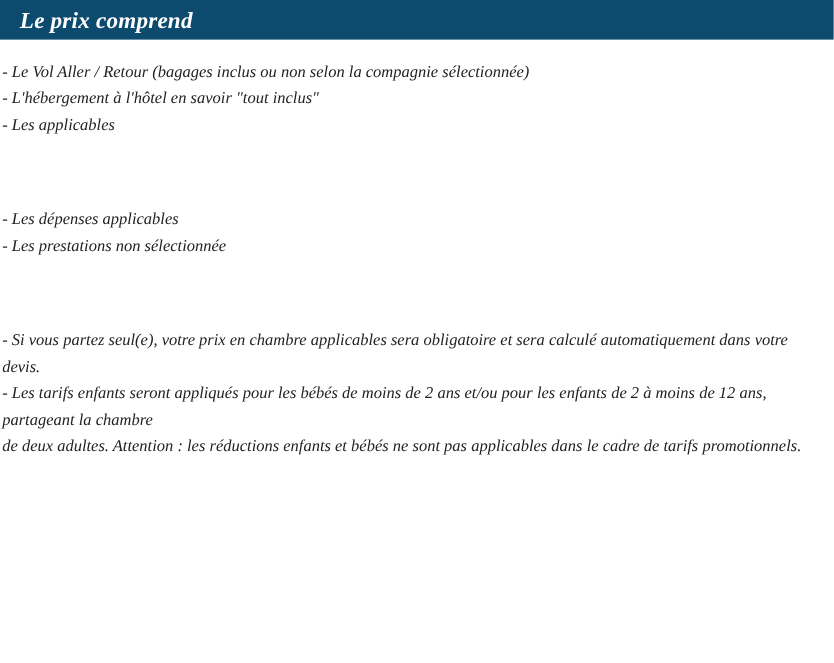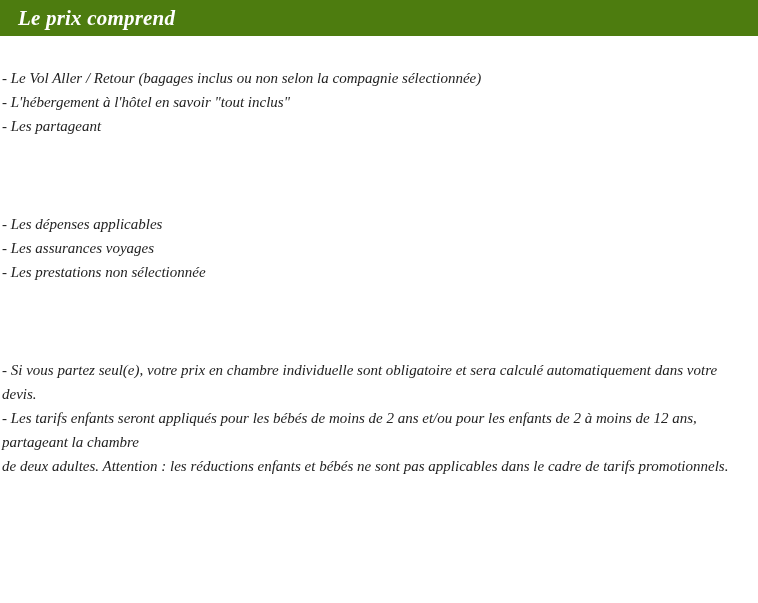--- a/index.html
+++ b/index.html
@@ -16,35 +16,34 @@
   }
   .page {
     position: relative;
     width: 758px;
     height: 603px;
   }
   .section {
     width: 758px;
   }
   .section-header {
-    background: #4d7c0f;
+    background: #0c4a6e;
     color: #ffffff;
     font-family: "Liberation Serif", serif;
     font-style: italic;
     font-weight: bold;
     font-size: 21px;
     line-height: 36px;
     height: 36px;
     padding: 0 0 0 18px;
     box-sizing: border-box;
     letter-spacing: 0.2px;
   }
   .section-body {
     padding: 0 6px 0 2px;
-    margin-top: 12px;
   }
   .line {
     font-family: "Liberation Serif", serif;
     font-style: italic;
     font-size: 15px;
     line-height: 24px;
     color: #222222;
     white-space: pre-wrap;
   }
   
@@ -58,39 +57,38 @@
 <body>
 
 <div class="page">
 
   <div class="section">
     <div class="section-header">Le prix comprend</div>
     <div class="lead-1"></div>
     <div class="section-body">
       <div class="line">- Le Vol Aller / Retour (bagages inclus ou non selon la compagnie sélectionnée)</div>
       <div class="line">- L'hébergement à l'hôtel en savoir "tout inclus"</div>
-      <div class="line">- Les partageant</div>
+      <div class="line">- Les applicables</div>
     </div>
   </div>
 
   <div class="gap-1"></div>
 
   <div class="section">
     <div class="lead-2"></div>
     <div class="section-body">
       <div class="line">- Les dépenses applicables</div>
-      <div class="line">- Les assurances voyages</div>
       <div class="line">- Les prestations non sélectionnée</div>
     </div>
   </div>
 
   <div class="gap-2"></div>
 
   <div class="section">
     <div class="lead-3"></div>
     <div class="section-body">
-      <div class="line">- Si vous partez seul(e), votre prix en chambre individuelle sont obligatoire et sera calculé automatiquement dans votre devis.</div>
+      <div class="line">- Si vous partez seul(e), votre prix en chambre applicables sera obligatoire et sera calculé automatiquement dans votre devis.</div>
       <div class="line">- Les tarifs enfants seront appliqués pour les bébés de moins de 2 ans et/ou pour les enfants de 2 à moins de 12 ans, partageant la chambre</div>
       <div class="line">de deux adultes. Attention : les réductions enfants et bébés ne sont pas applicables dans le cadre de tarifs promotionnels.</div>
     </div>
   </div>
 
 </div>
 
 </body></html>

